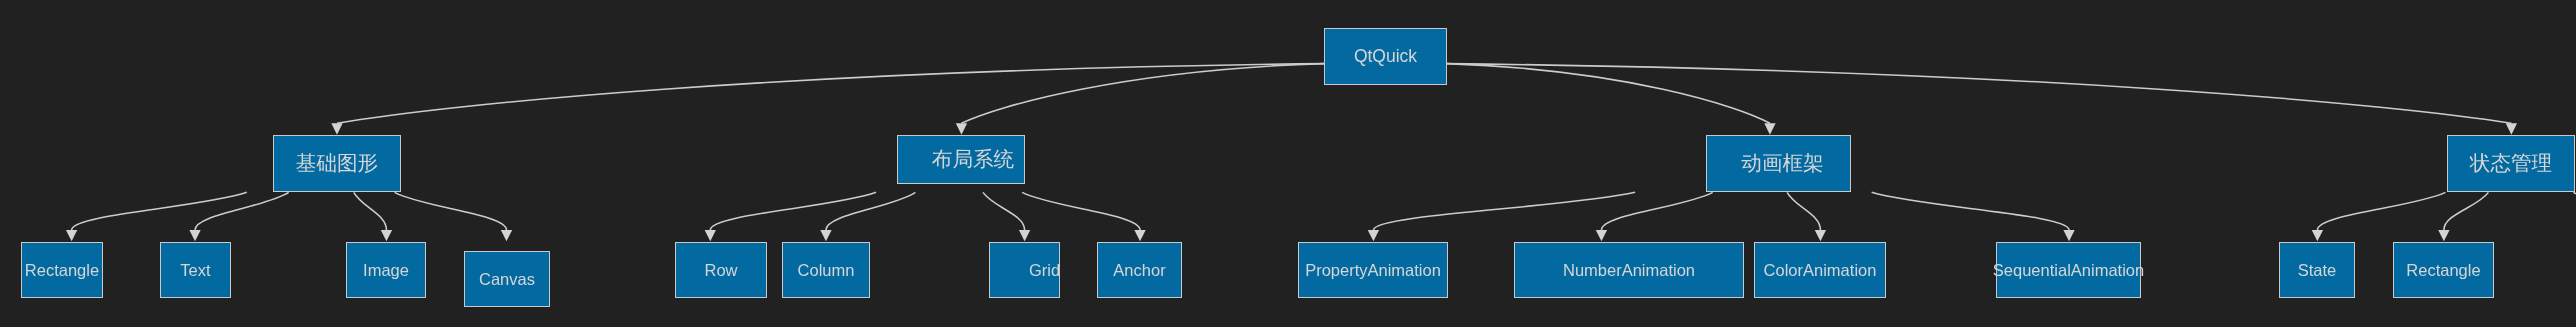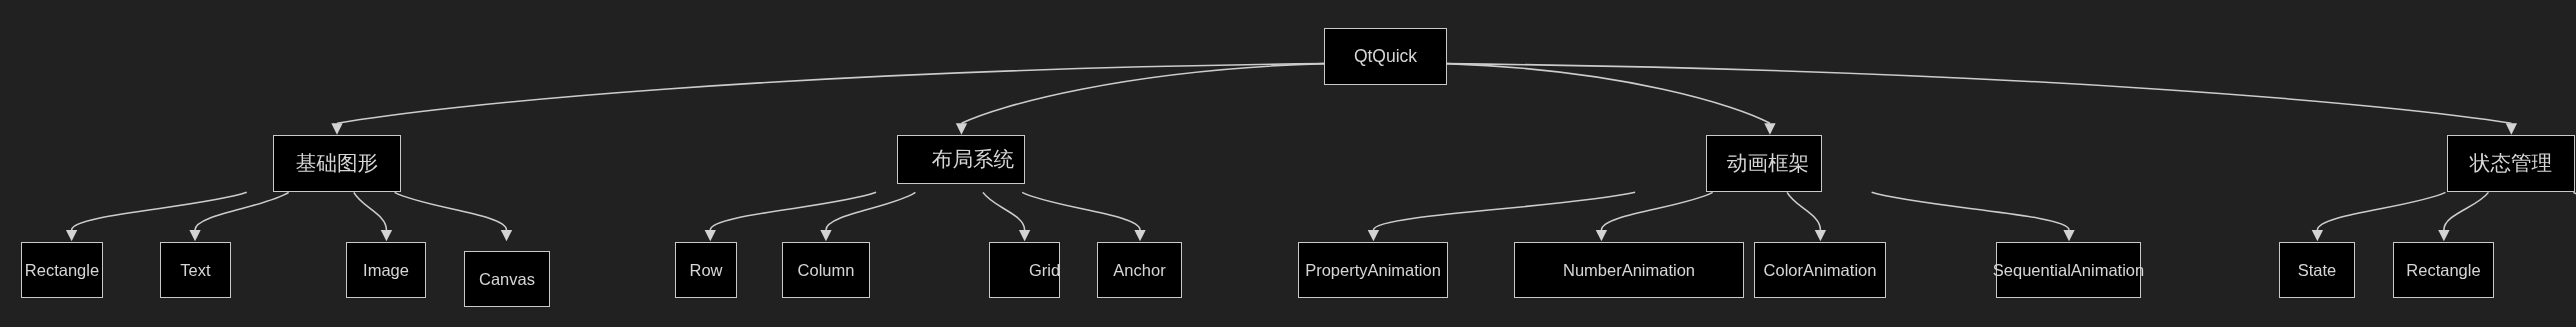--- a/index.html
+++ b/index.html
@@ -29,21 +29,21 @@
     stroke-width: 3;
   }
   .edge-head {
     fill: #d3d3d3;
     stroke: none;
   }
   .node {
     position: absolute;
     box-sizing: border-box;
     border: 1.5px solid #c9c9c9;
-    background: #000000;
+    background: #0369a1;
     color: #d6d6d6;
     display: flex;
     align-items: center;
     justify-content: center;
     text-align: center;
     line-height: 1.1;
     white-space: nowrap;
     z-index: 2;
   }
   .node-label {
@@ -101,39 +101,39 @@
   <div id="nodes-layer">
       <div class="node root" style="left: 1324px; top: 28px; width: 123px; height: 57px;">
         <span class="node-label">QtQuick</span>
       </div>
       <div class="node branch" style="left: 273px; top: 135px; width: 128px; height: 57px;">
         <span class="node-label">基础图形</span>
       </div>
       <div class="node branch" style="left: 897px; top: 135px; width: 128px; height: 49px; padding-left: 24px;">
         <span class="node-label">布局系统</span>
       </div>
-      <div class="node branch" style="left: 1706px; top: 135px; width: 116px; height: 57px; padding-left: 8px;">
+      <div class="node branch" style="left: 1706px; top: 135px; width: 145px; height: 57px; padding-left: 8px;">
         <span class="node-label">动画框架</span>
       </div>
       <div class="node branch" style="left: 2447px; top: 135px; width: 128px; height: 57px;">
         <span class="node-label">状态管理</span>
       </div>
       <div class="node leaf" style="left: 21px; top: 242px; width: 82px; height: 56px;">
         <span class="node-label">Rectangle</span>
       </div>
       <div class="node leaf" style="left: 160px; top: 242px; width: 71px; height: 56px;">
         <span class="node-label">Text</span>
       </div>
       <div class="node leaf" style="left: 346px; top: 242px; width: 80px; height: 56px;">
         <span class="node-label">Image</span>
       </div>
       <div class="node leaf" style="left: 464px; top: 242px; width: 86px; height: 56px; margin-top: 9px;">
         <span class="node-label">Canvas</span>
       </div>
-      <div class="node leaf" style="left: 675px; top: 242px; width: 62px; height: 56px;">
+      <div class="node leaf" style="left: 675px; top: 242px; width: 92px; height: 56px;">
         <span class="node-label">Row</span>
       </div>
       <div class="node leaf" style="left: 782px; top: 242px; width: 88px; height: 56px;">
         <span class="node-label">Column</span>
       </div>
       <div class="node leaf" style="left: 989px; top: 242px; width: 71px; height: 56px; padding-left: 40px;">
         <span class="node-label">Grid</span>
       </div>
       <div class="node leaf" style="left: 1097px; top: 242px; width: 85px; height: 56px;">
         <span class="node-label">Anchor</span>

